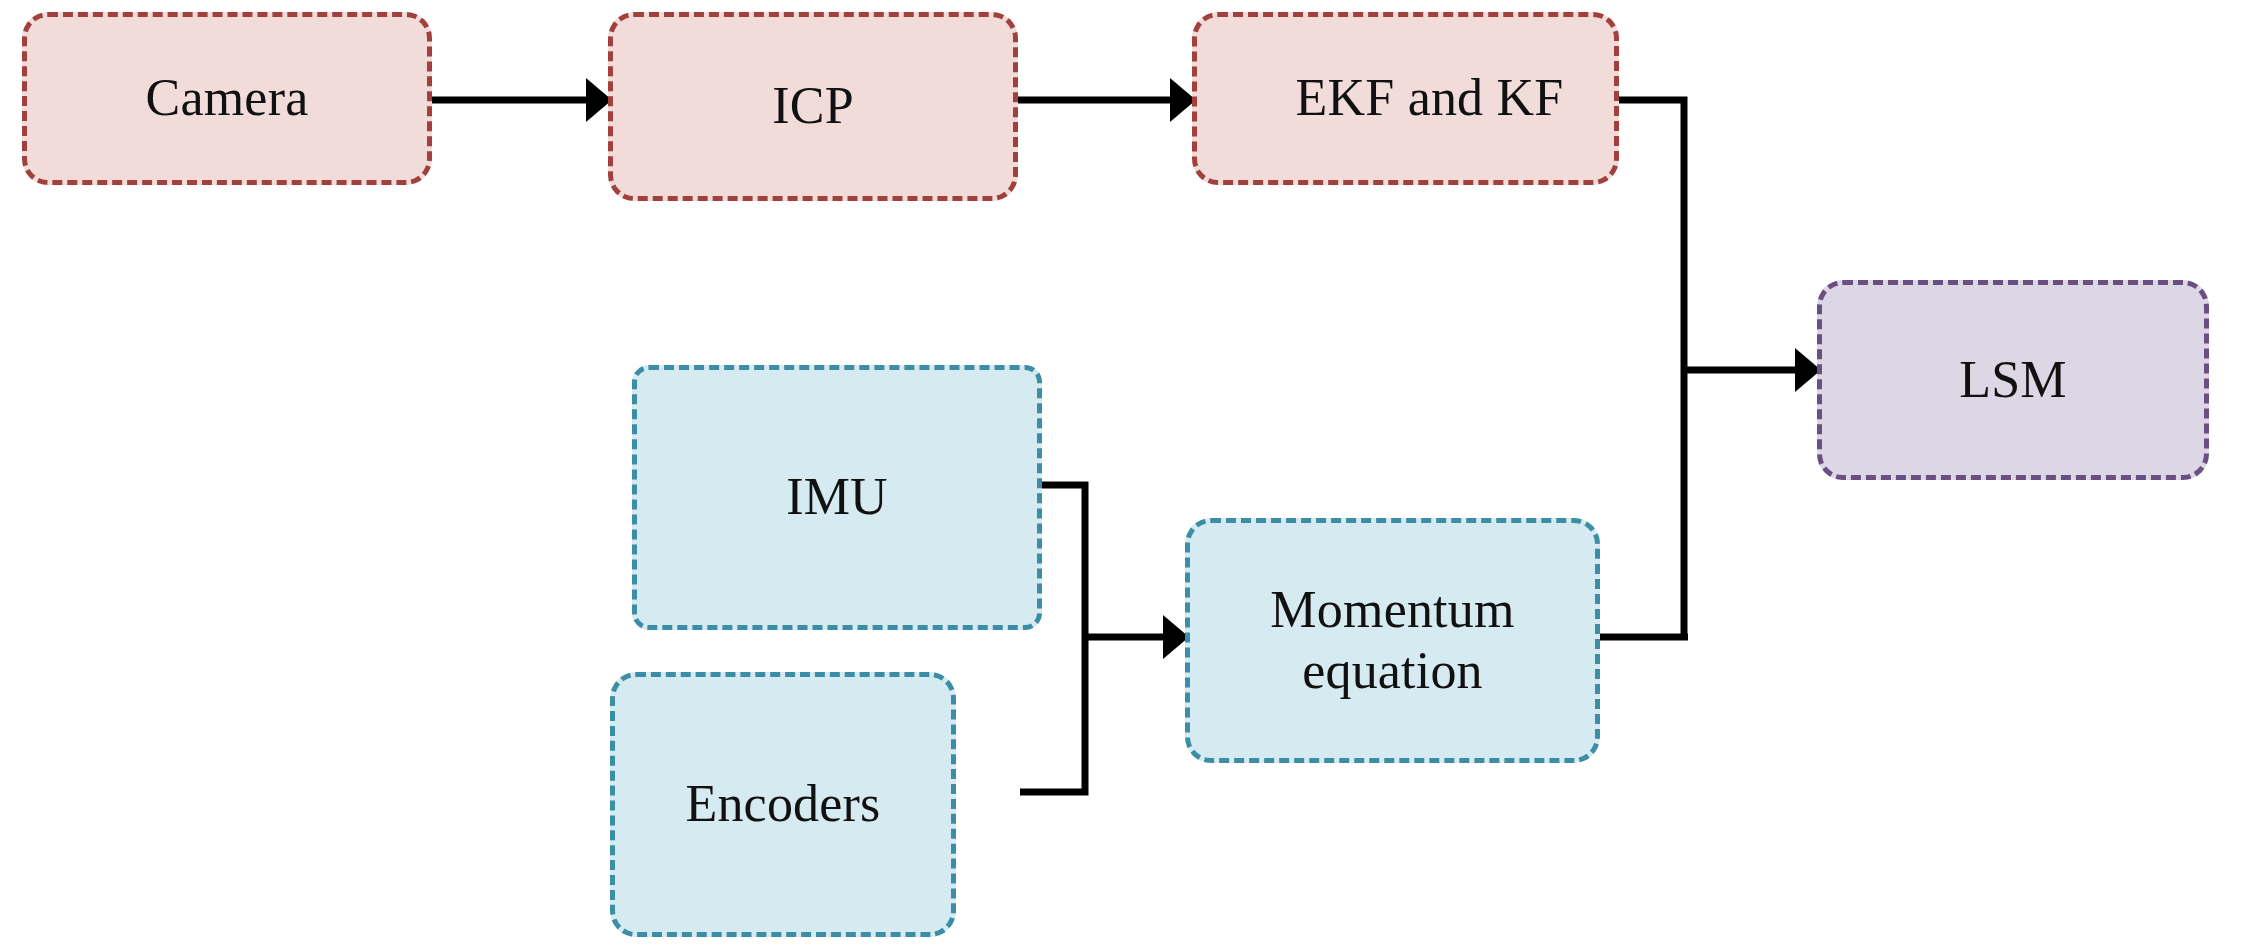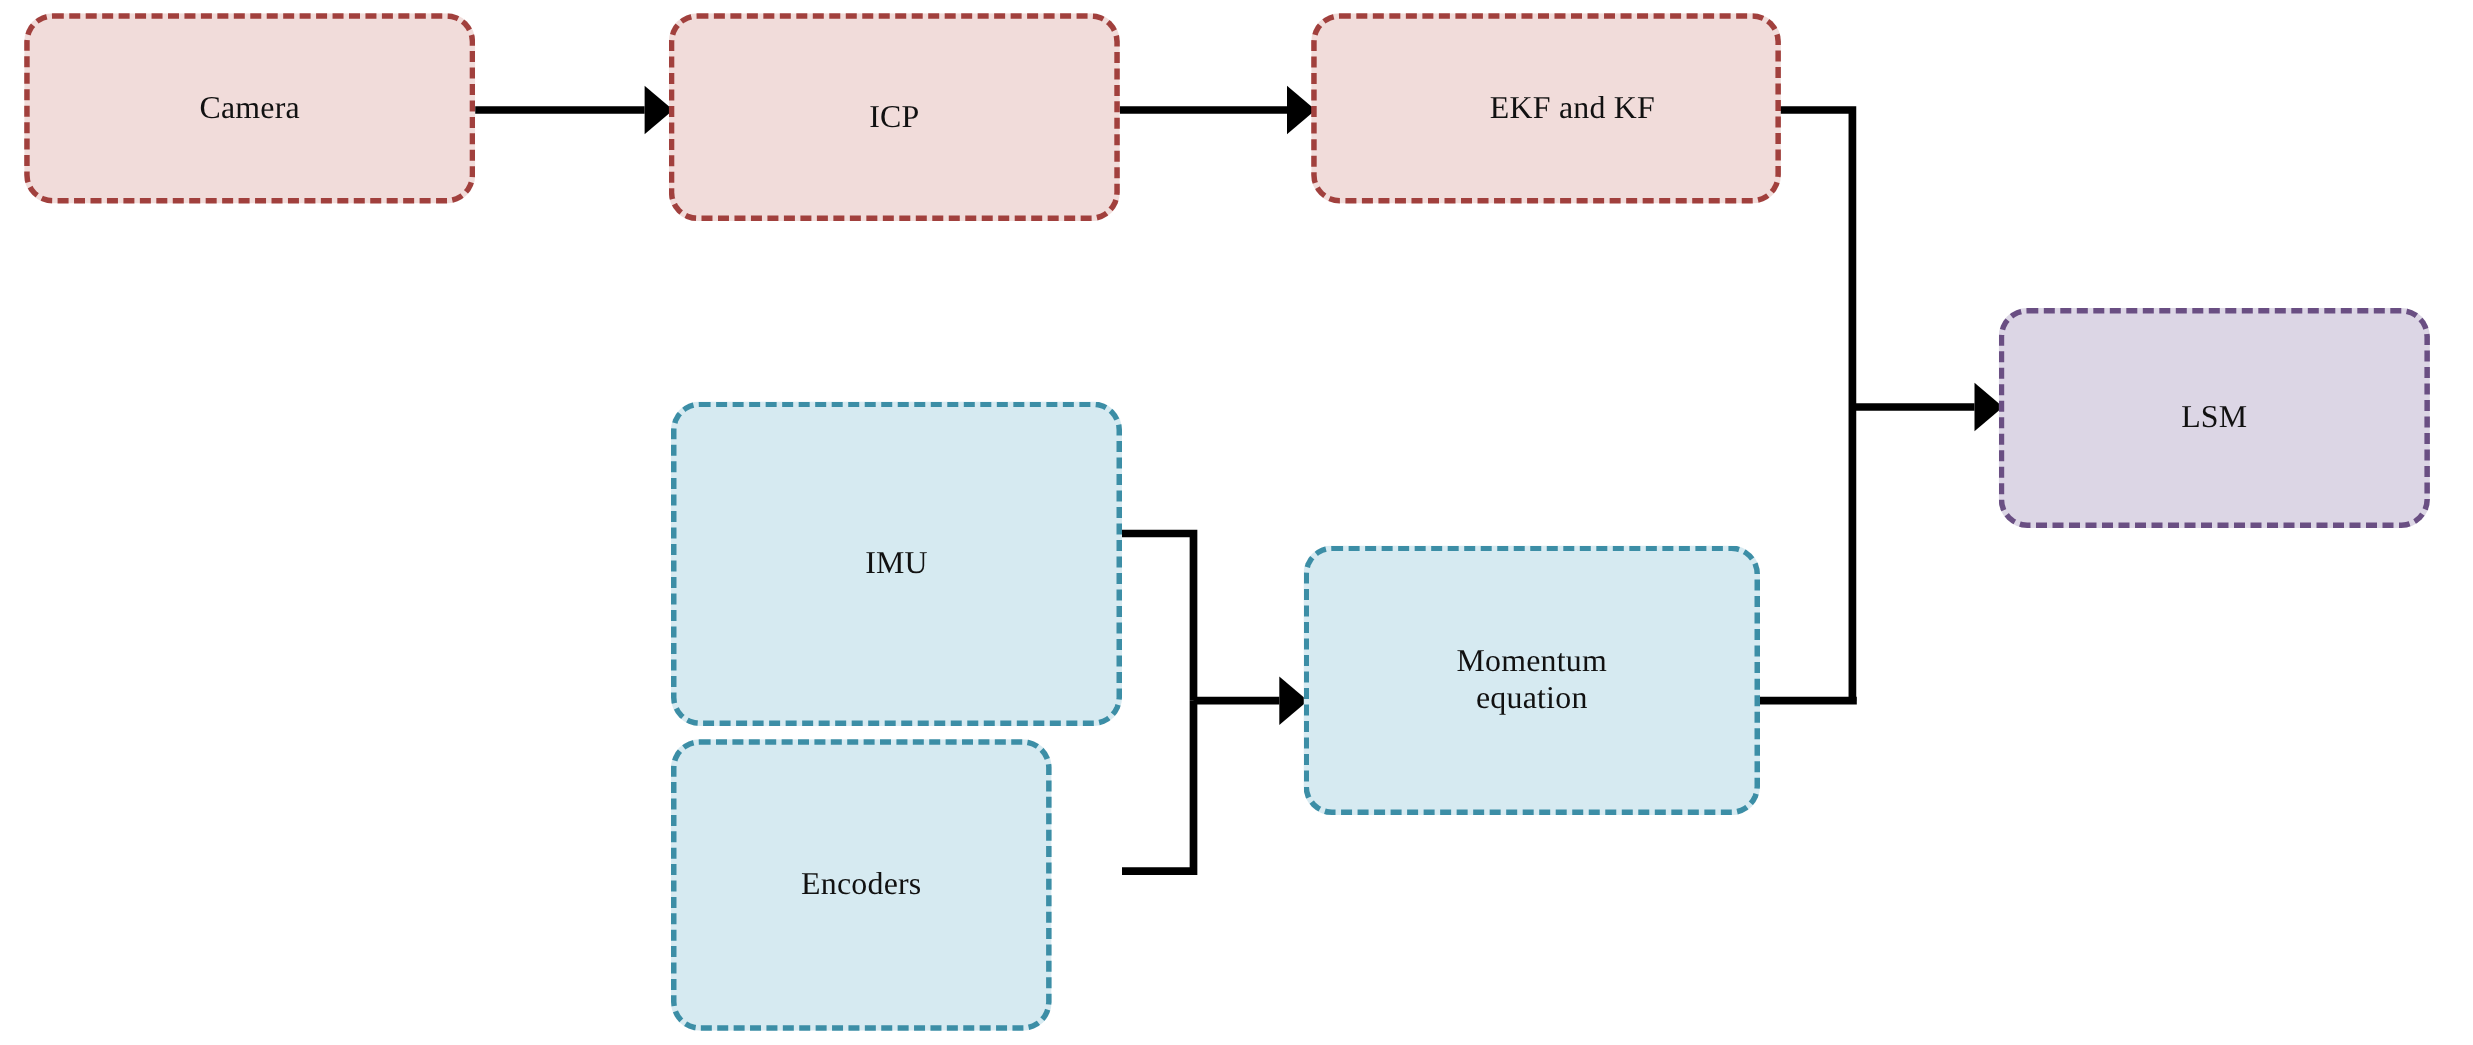--- a/index.html
+++ b/index.html
@@ -22,21 +22,21 @@
     position: absolute;
     box-sizing: border-box;
     display: flex;
     align-items: center;
     justify-content: center;
     text-align: center;
     border-style: dashed;
     border-width: 5px;
     border-radius: 26px;
     font-family: "Liberation Serif", "DejaVu Serif", serif;
-    font-size: 29px;
+    font-size: 52px;
     line-height: 1.16;
     color: #111111;
     letter-spacing: 0.2px;
   }
   .node-label {
     display: block;
     white-space: pre-line;
     padding: 0 10px;
   }
   .node.sensor-red {
@@ -126,26 +126,26 @@
   </div>
 
   <div class="node sensor-red" id="node-ekf-kf" style="left:1192px; top:12px; width:427px; height:173px;padding-left:48px;">
     <span class="node-label">EKF and KF</span>
   </div>
 
   <div class="node output-purple" id="node-lsm" style="left:1817px; top:280px; width:392px; height:200px;">
     <span class="node-label">LSM</span>
   </div>
 
-  <div class="node sensor-blue" id="node-imu" style="left:610px; top:365px; width:410px; height:295px;">
+  <div class="node sensor-blue" id="node-imu" style="left:632px; top:365px; width:410px; height:265px;border-radius:17px;">
     <span class="node-label">IMU</span>
   </div>
 
   <div class="node sensor-blue" id="node-encoders" style="left:610px; top:672px; width:346px; height:265px;">
     <span class="node-label">Encoders</span>
   </div>
 
-  <div class="node sensor-blue" id="node-momentum-equation" style="left:1185px; top:496px; width:415px; height:245px;">
+  <div class="node sensor-blue" id="node-momentum-equation" style="left:1185px; top:518px; width:415px; height:245px;">
     <span class="node-label">Momentum
 equation</span>
   </div>
 
 </div>
 
 </body></html>

